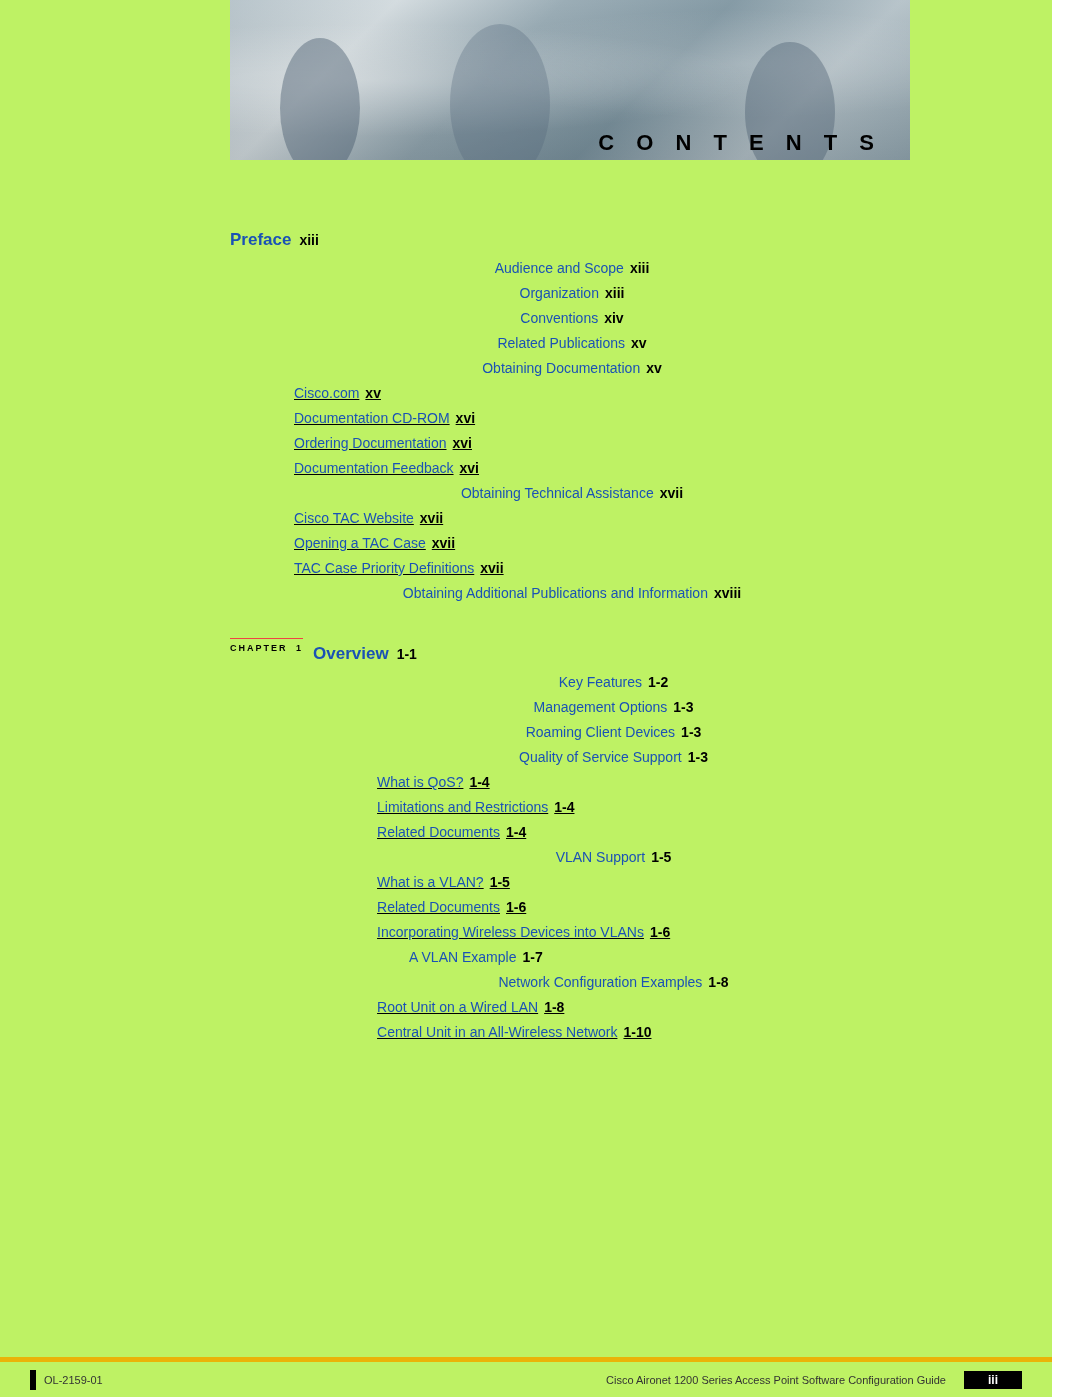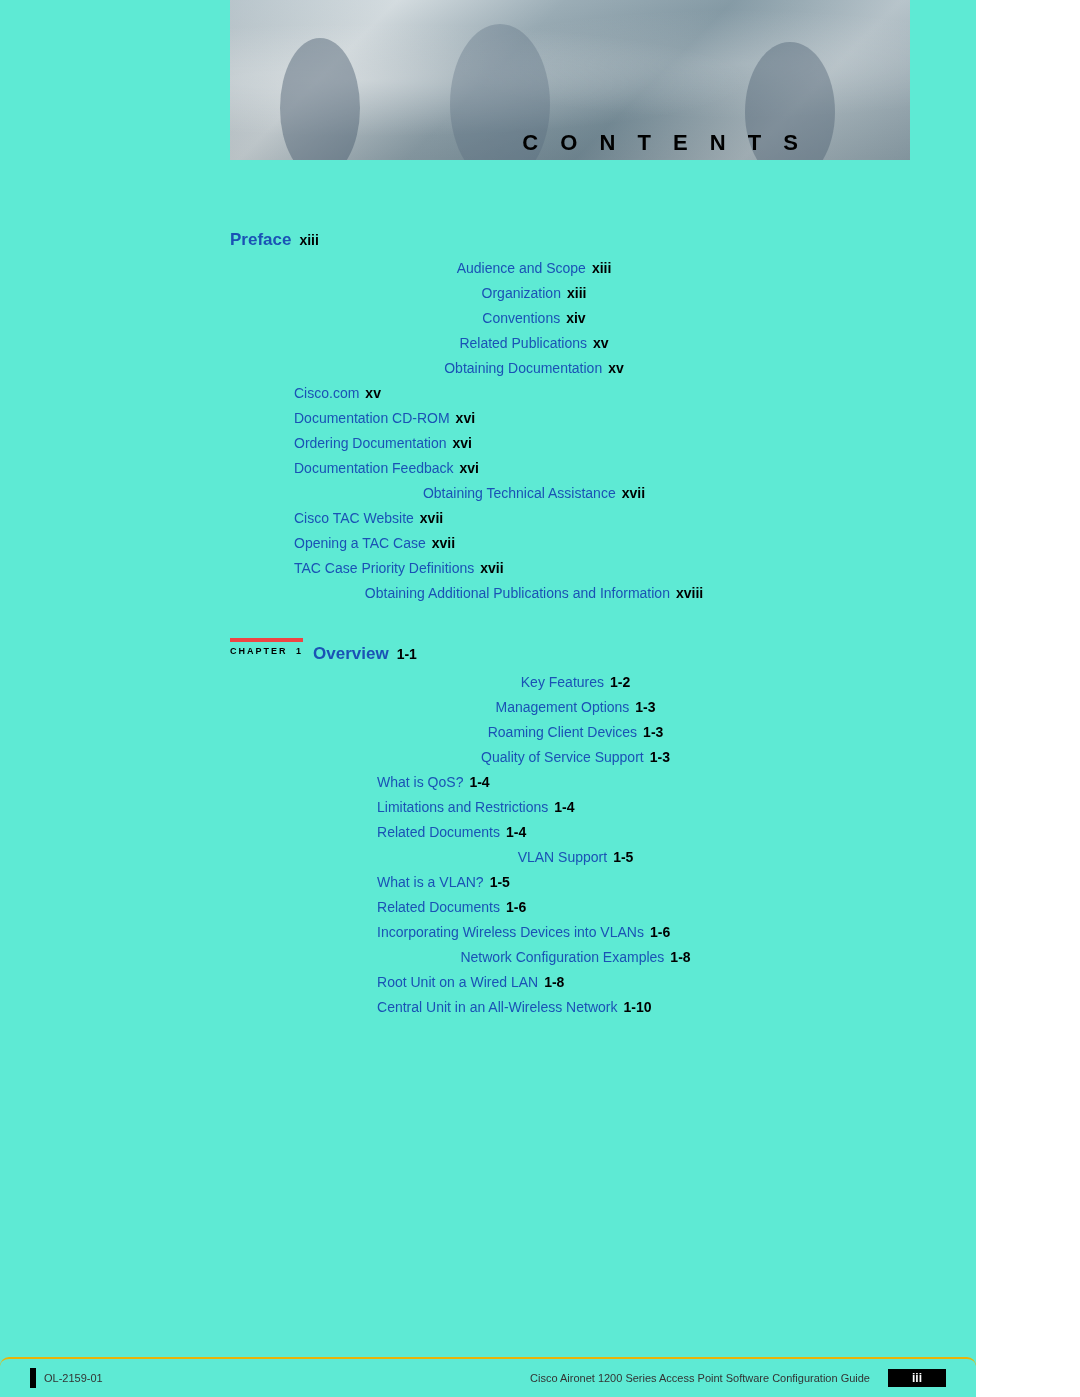--- a/index.html
+++ b/index.html
@@ -6,23 +6,23 @@
     body {
       background: #fff;
       font-family: Arial, Helvetica, sans-serif;
       width: 1080px;
       min-height: 1397px;
       position: relative;
       color: #000;
     }
 
     .page {
-      width: 976px;
+      width: 1052px;
       min-height: 1397px;
-      background: #5eead4;
+      background: #bef264;
       position: relative;
     }
 
     
     .header-image {
       width: 680px;
       height: 160px;
       margin-left: 230px;
       background: linear-gradient(135deg, #b0bec5 0%, #cfd8dc 20%, #90a4ae 40%, #78909c 60%, #b0bec5 80%, #90a4ae 100%);
       position: relative;
@@ -98,21 +98,21 @@
       font-size: 14px;
     }
 
     .toc-page {
       font-weight: bold;
       font-size: 14px;
       color: #000;
       margin-left: 6px;
     }
     .indent-1 { padding-left: 32px; justify-content: center; }
-    .indent-2 { padding-left: 64px; }
+    .indent-2 { padding-left: 64px; text-decoration: underline; }
     .indent-3 { padding-left: 96px; }
 
     
     .section-header {
       display: flex;
       align-items: baseline;
       margin-bottom: 8px;
       margin-top: 10px;
     }
 
@@ -141,21 +141,21 @@
 
     .chapter-label {
       font-size: 9px;
       letter-spacing: 2px;
       color: #000;
       font-weight: bold;
       text-transform: uppercase;
       margin-right: 10px;
       margin-top: 4px;
       min-width: 70px;
-      border-top: 4px solid #ef4444;
+      border-top: 1px solid #ef4444;
       padding-top: 4px;
     }
 
     .chapter-content {
       flex: 1;
     }
 
     
     .preface-block {
       margin-bottom: 4px;
@@ -165,22 +165,21 @@
     .footer {
       position: absolute;
       bottom: 0;
       left: 0;
       right: 0;
       height: 40px;
       display: flex;
       align-items: center;
       justify-content: space-between;
       padding: 0 30px;
-      border-top: 2px solid #eab308;
-      border-radius: 9px;
+      border-top: 5px solid #eab308;
     }
 
     .footer-left {
       font-size: 11px;
       color: #333;
       display: flex;
       align-items: center;
     }
 
     .footer-bar {
@@ -359,20 +358,24 @@
         <div class="toc-entry indent-2">
           <a class="toc-link-blue" href="#">Related Documents</a>
           <span class="toc-page">1-6</span>
         </div>
 
         <div class="toc-entry indent-2">
           <a class="toc-link-blue" href="#">Incorporating Wireless Devices into VLANs</a>
           <span class="toc-page">1-6</span>
         </div>
 
+        <div class="toc-entry indent-3">
+          <a class="toc-link-blue" href="#">A VLAN Example</a>
+          <span class="toc-page">1-7</span>
+        </div>
 
         <div class="toc-entry indent-1">
           <a class="toc-link-blue" href="#">Network Configuration Examples</a>
           <span class="toc-page">1-8</span>
         </div>
 
         <div class="toc-entry indent-2">
           <a class="toc-link-blue" href="#">Root Unit on a Wired LAN</a>
           <span class="toc-page">1-8</span>
         </div>

